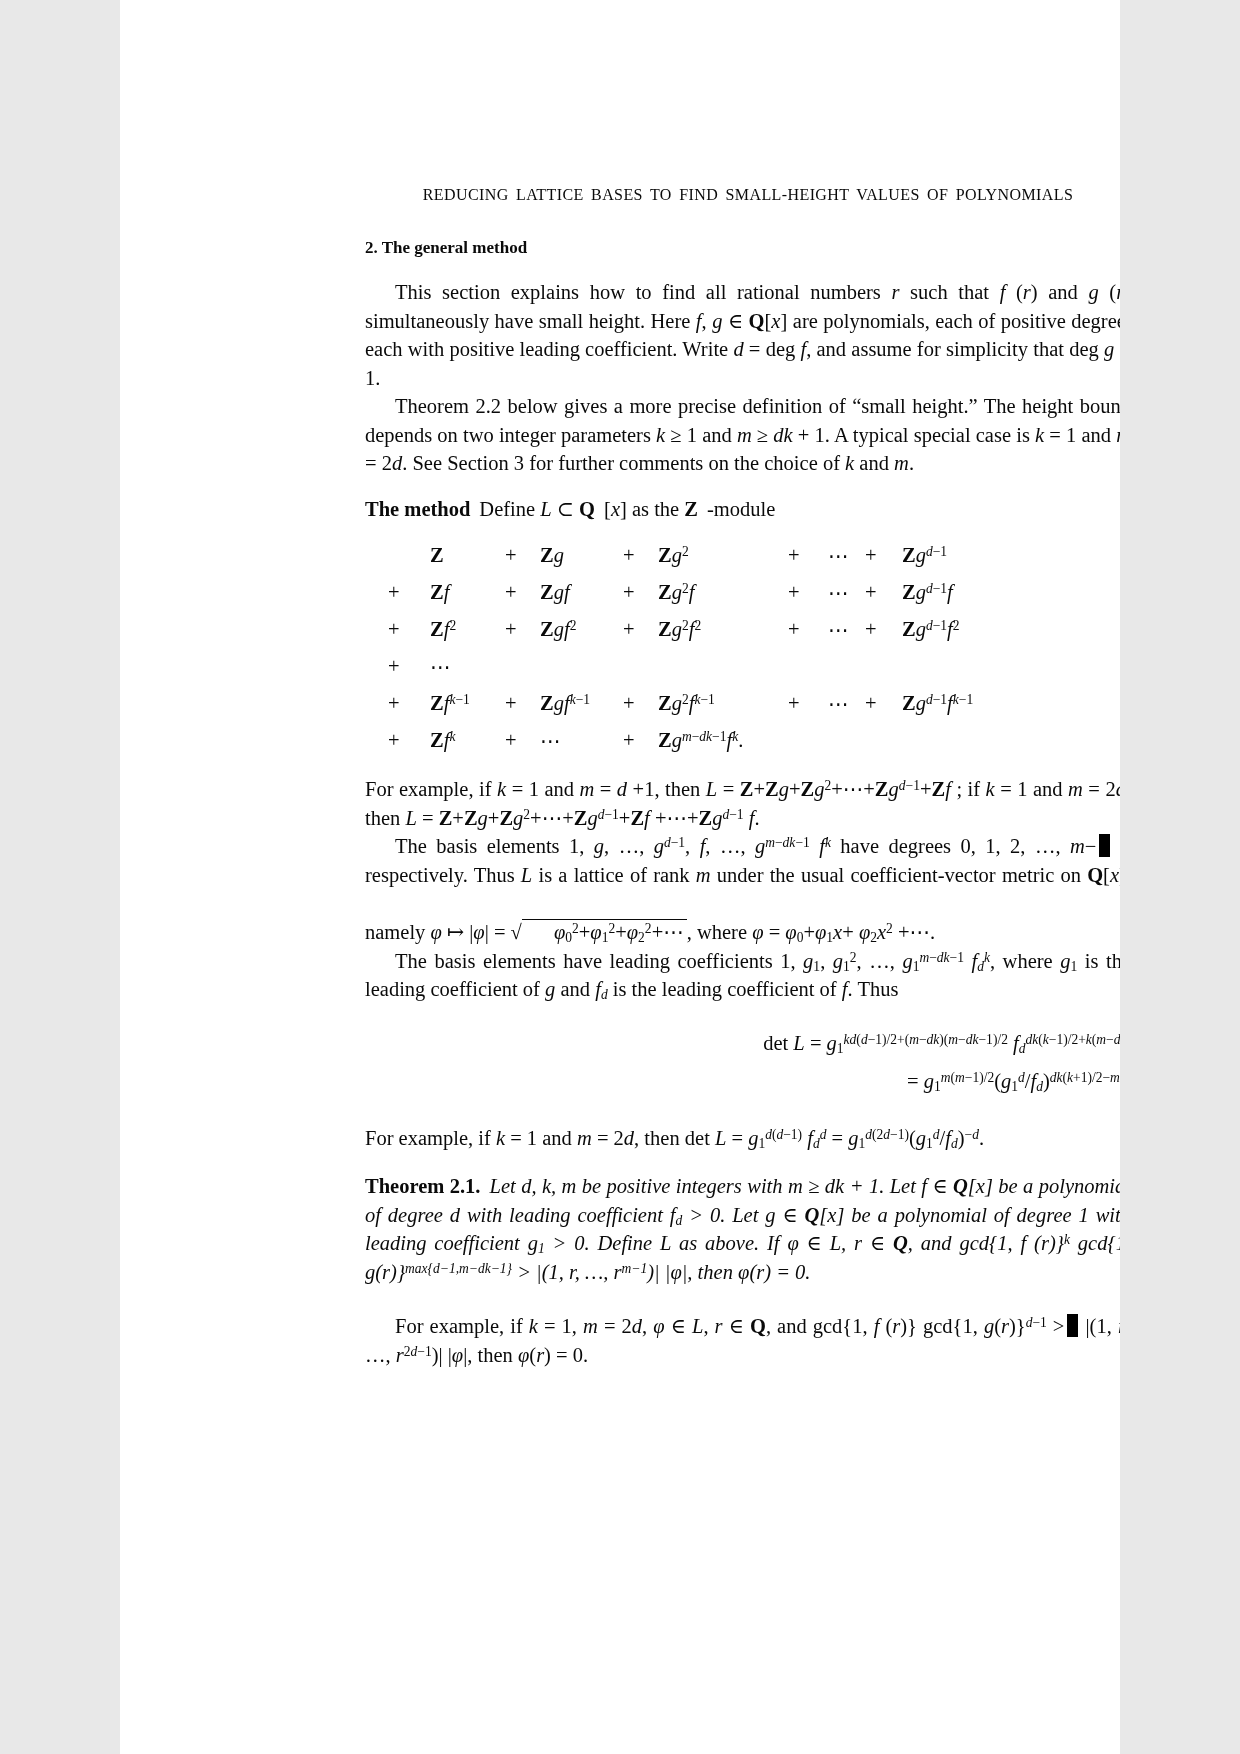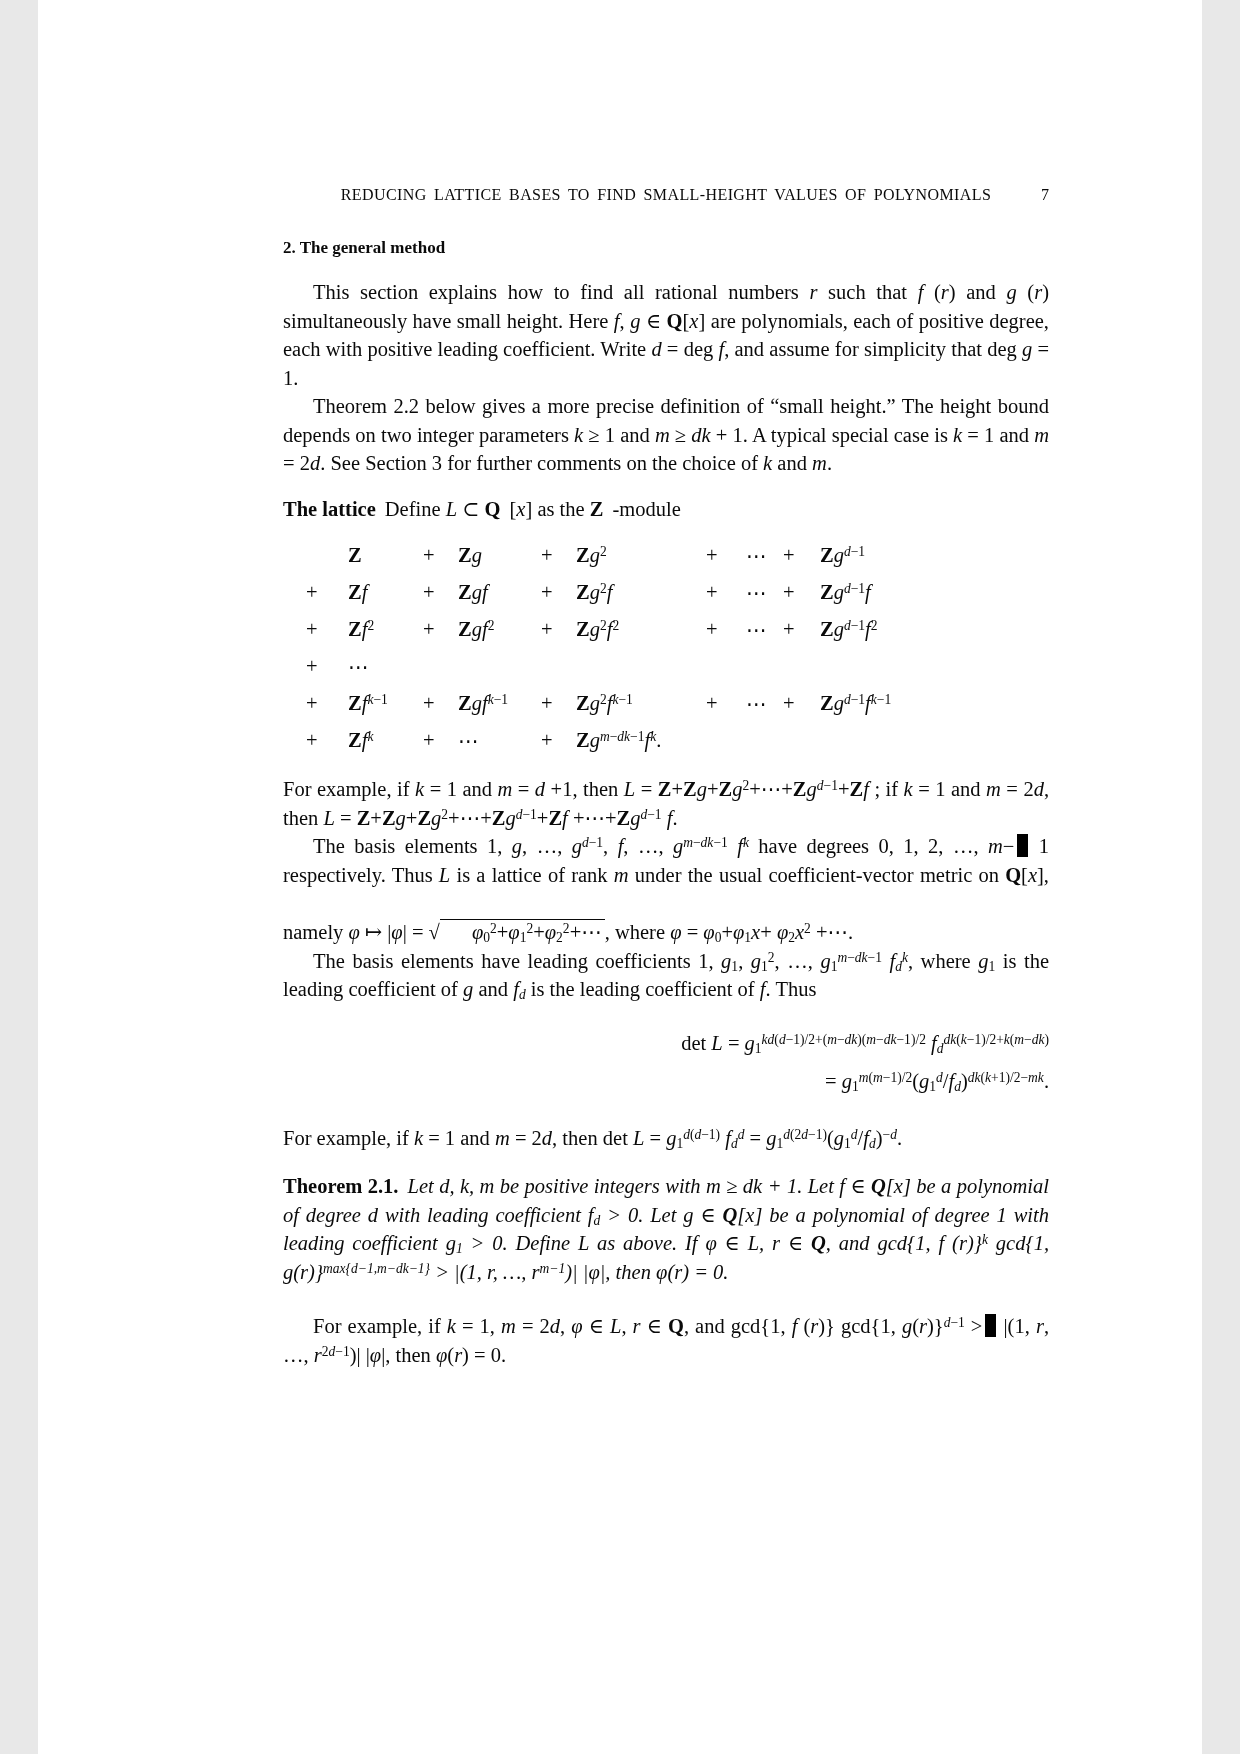--- a/index.html
+++ b/index.html
@@ -1,16 +1,16 @@
 <!DOCTYPE html>
 <html><head>
 <meta charset="utf-8">
 <style>
   html,body{margin:0;padding:0;background:#e8e8e8;}
-  .page{position:relative;width:1164px;height:1754px;background:#ffffff;
+  .page{position:relative;width:1000px;height:1754px;background:#ffffff;
         font-family:"Liberation Serif","DejaVu Serif",serif;color:#0a0a0a;overflow:hidden;margin:0 auto;}
   .content{position:absolute;left:245px;top:186px;width:766px;}
   .running-head{position:relative;font-size:16px;letter-spacing:.4px;word-spacing:3px;text-align:center;white-space:nowrap;}
   .rh-page{position:absolute;right:0;top:0;letter-spacing:0;}
   .section-heading{margin:34px 0 0;font-size:17px;font-weight:bold;text-align:left;}
   .para{margin:0;font-size:20.5px;line-height:28.5px;text-align:justify;}
   .indent{text-indent:30px;}
   .mt20{margin-top:20px;}
   .mt16{margin-top:16px;}
   .mt18{margin-top:26px;}
@@ -45,21 +45,21 @@
       <span class="rh-title">REDUCING LATTICE BASES TO FIND SMALL-HEIGHT VALUES OF POLYNOMIALS</span>
       <span class="rh-page">7</span>
     </div>
 
     <h2 class="section-heading">2. The general method</h2>
 
     <p class="para indent mt20">This section explains how to find all rational numbers <i>r</i> such that <i>f</i> (<i>r</i>) and <i>g</i> (<i>r</i>) simultaneously have small height. Here <i>f</i>, <i>g</i> ∈ <b>Q</b>[<i>x</i>] are polynomials, each of positive degree, each with positive leading coefficient. Write <i>d</i> = deg <i>f</i>, and assume for simplicity that deg <i>g</i> = 1.</p>
 
     <p class="para indent">Theorem 2.2 below gives a more precise definition of “small height.” The height bound depends on two integer parameters <i>k</i> ≥ 1 and <i>m</i> ≥ <i>dk</i> + 1. A typical special case is <i>k</i> = 1 and <i>m</i> = 2<i>d</i>. See Section 3 for further comments on the choice of <i>k</i> and <i>m</i>.</p>
 
-    <p class="para lattice-lead"><b>The lattice</b><span>Define <i>L</i> ⊂ <b>Q</b>[<i>x</i>] as the <b>Z</b>-module</span></p>
+    <p class="para lattice-lead"><b>The method</b><span>Define <i>L</i> ⊂ <b>Q</b>[<i>x</i>] as the <b>Z</b>-module</span></p>
 
     <div class="lattice-grid">
         <div class="lcell"></div>
         <div class="lcell"><b>Z</b></div>
         <div class="lcell">+</div>
         <div class="lcell"><b>Z</b><i>g</i></div>
         <div class="lcell">+</div>
         <div class="lcell"><b>Z</b><i>g</i><sup>2</sup></div>
         <div class="lcell">+</div>
         <div class="lcell">⋯</div>

